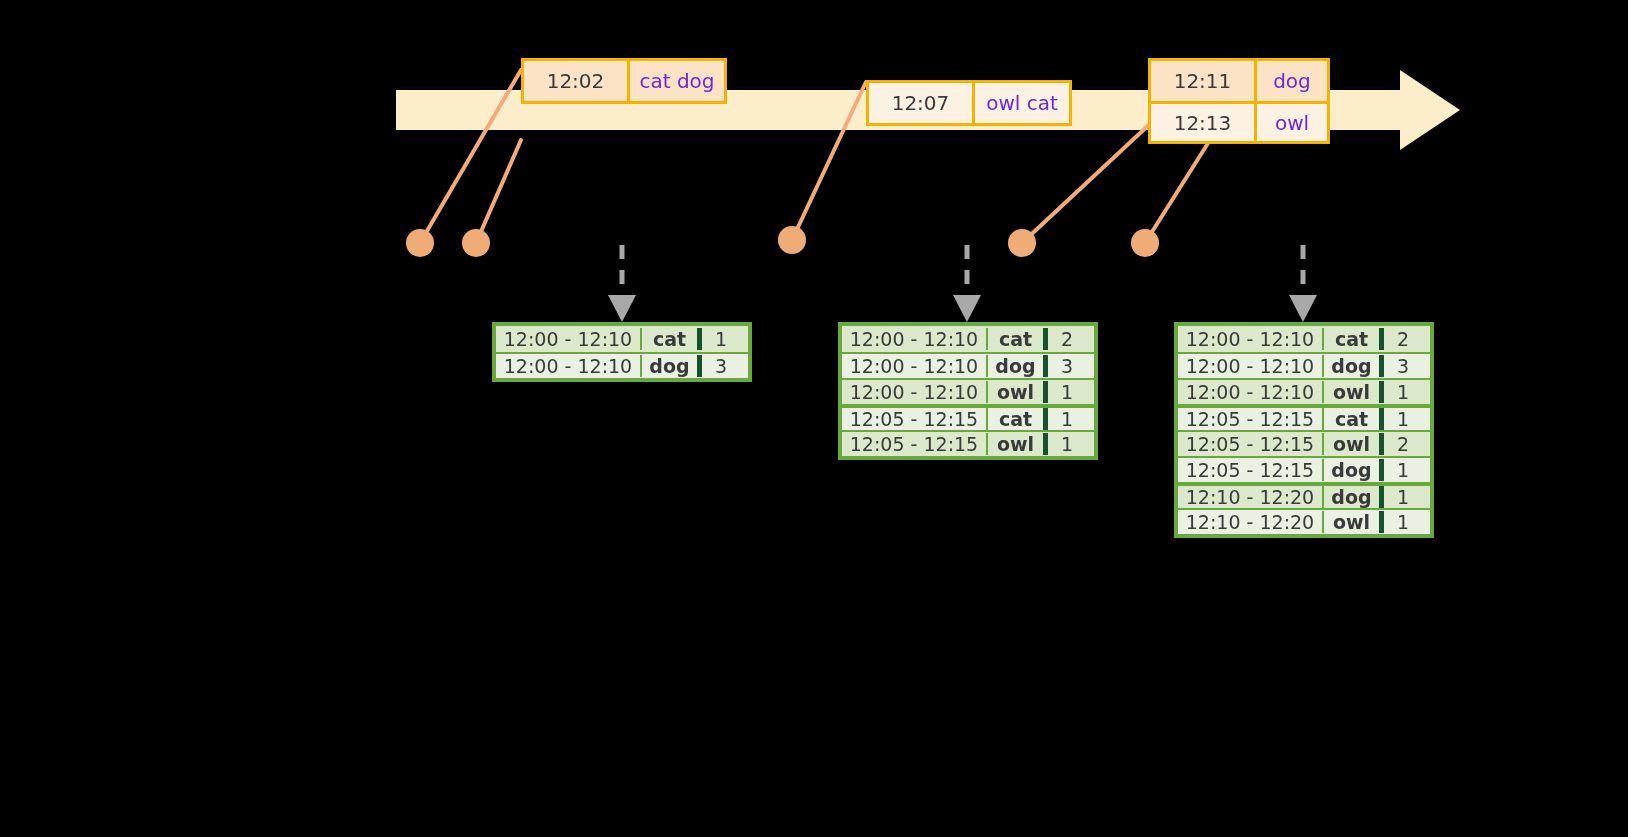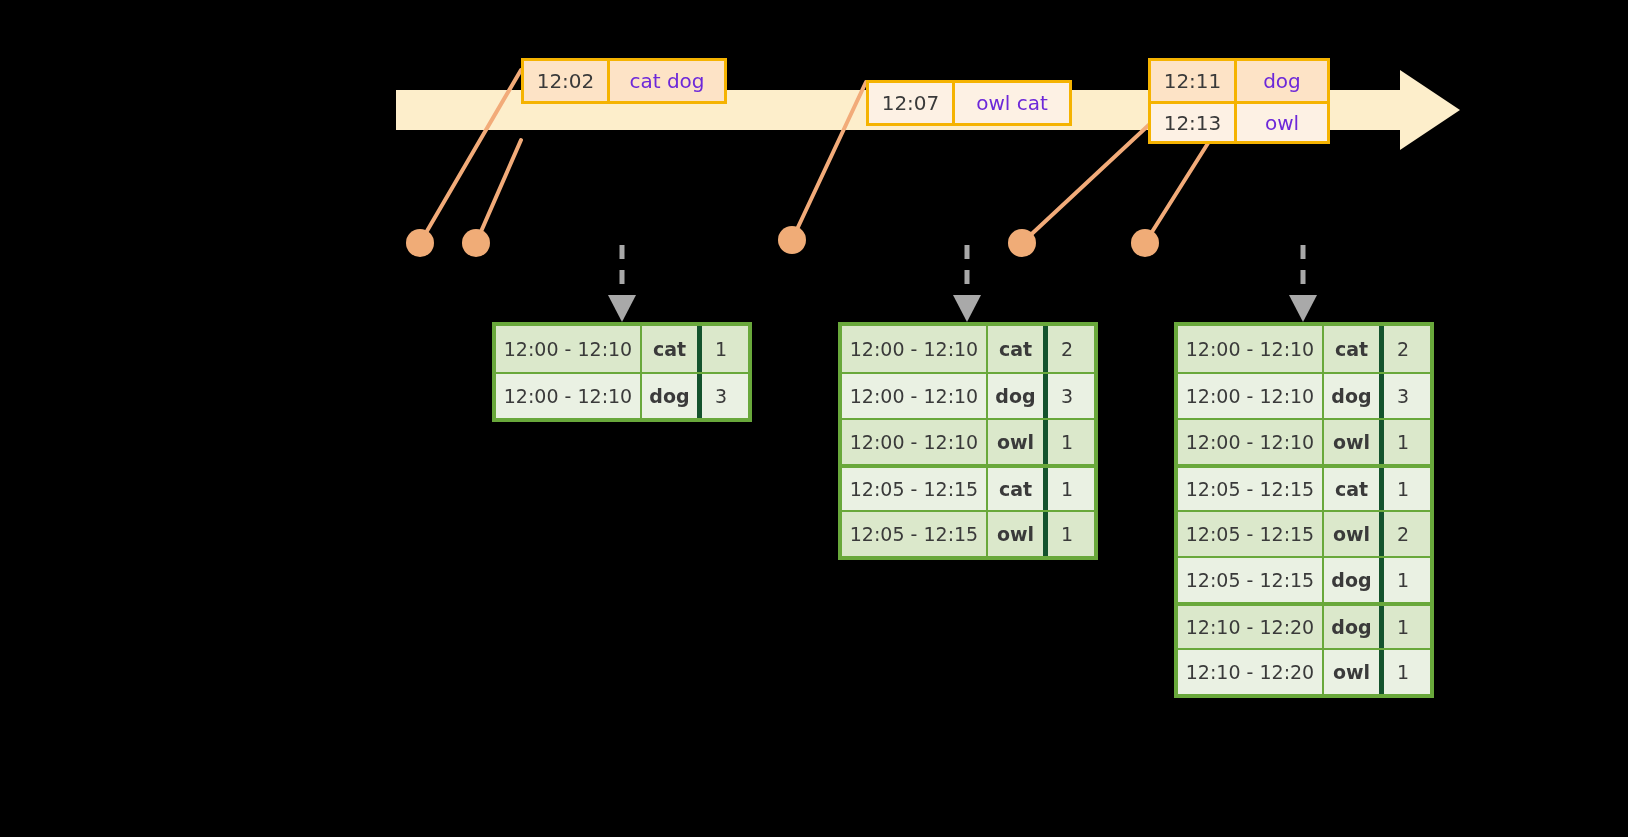--- a/index.html
+++ b/index.html
@@ -40,21 +40,21 @@
   .event-row {
     display: flex;
     flex-direction: row;
     height: 40px;
     box-sizing: border-box;
   }
   .event-row.shade-a { background: #fde3c6; }
   .event-row.shade-b { background: #fdf1e4; }
   .event-row + .event-row { border-top: 3px solid #f5b301; }
   .ev-time {
-    width: 86px;
+    width: 106px;
     box-sizing: border-box;
     display: flex;
     align-items: center;
     justify-content: center;
     font-size: 20px;
     border-right: 3px solid #f5b301;
     color: #3a3a3a;
   }
   .ev-words {
     flex: 1;
@@ -71,22 +71,23 @@
     position: absolute;
     border: 4px solid #69a83b;
     box-sizing: border-box;
     background: #69a83b;
     display: flex;
     flex-direction: column;
   }
   .res-row {
     display: flex;
     flex-direction: row;
-    height: 46px;
-    box-sizing: border-box;
+    height: 26px;
+    box-sizing: border-box;
+    align-items: center;
   }
   .res-row.shade-a { background: #dbe8cb; }
   .res-row.shade-b { background: #eaf1e3; }
   .res-row + .res-row { border-top: 2px solid #69a83b; }
   .res-row.group-break { border-top: 4px solid #69a83b; }
   .rc {
     box-sizing: border-box;
     display: flex;
     align-items: center;
     justify-content: center;

